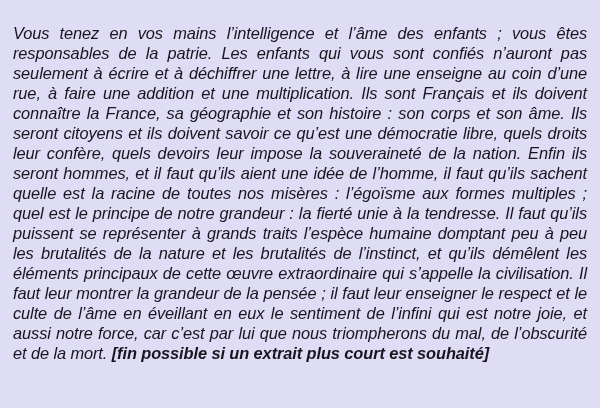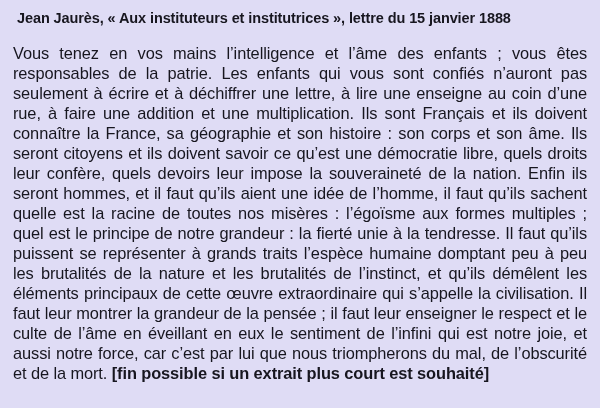--- a/index.html
+++ b/index.html
@@ -32,24 +32,24 @@
     color: #17161f;
   }
   .body-text {
     margin: 15px 0 0 0;
     padding: 0;
     font-size: 16.4px;
     line-height: 20px;
     text-align: justify;
     letter-spacing: -0.1px;
     color: #17161f;
+    font-style: italic;
   }
   .body-text .note {
     font-weight: bold;
   }
 </style>
 </head>
 <body>
 
 <div class="page">
-  <h1 class="title">Jean Jaurès, « Aux instituteurs et institutrices », lettre du 15 janvier 1888</h1>
   <p class="body-text"><span>Vous tenez en vos mains l’intelligence et l’âme des enfants ; vous êtes responsables de la patrie. Les enfants qui vous sont confiés n’auront pas seulement à écrire et à déchiffrer une lettre, à lire une enseigne au coin d’une rue, à faire une addition et une multiplication. Ils sont Français et ils doivent connaître la France, sa géographie et son histoire : son corps et son âme. Ils seront citoyens et ils doivent savoir ce qu’est une démocratie libre, quels droits leur confère, quels devoirs leur impose la souveraineté de la nation. Enfin ils seront hommes, et il faut qu’ils aient une idée de l’homme, il faut qu’ils sachent quelle est la racine de toutes nos misères : l’égoïsme aux formes multiples ; quel est le principe de notre grandeur : la fierté unie à la tendresse. Il faut qu’ils puissent se représenter à grands traits l’espèce humaine domptant peu à peu les brutalités de la nature et les brutalités de l’instinct, et qu’ils démêlent les éléments principaux de cette œuvre extraordinaire qui s’appelle la civilisation. Il faut leur montrer la grandeur de la pensée ; il faut leur enseigner le respect et le culte de l’âme en éveillant en eux le sentiment de l’infini qui est notre joie, et aussi notre force, car c’est par lui que nous triompherons du mal, de l’obscurité et de la mort. </span><span class="note">[fin possible si un extrait plus court est souhaité]</span></p>
 </div>
 
 </body></html>

